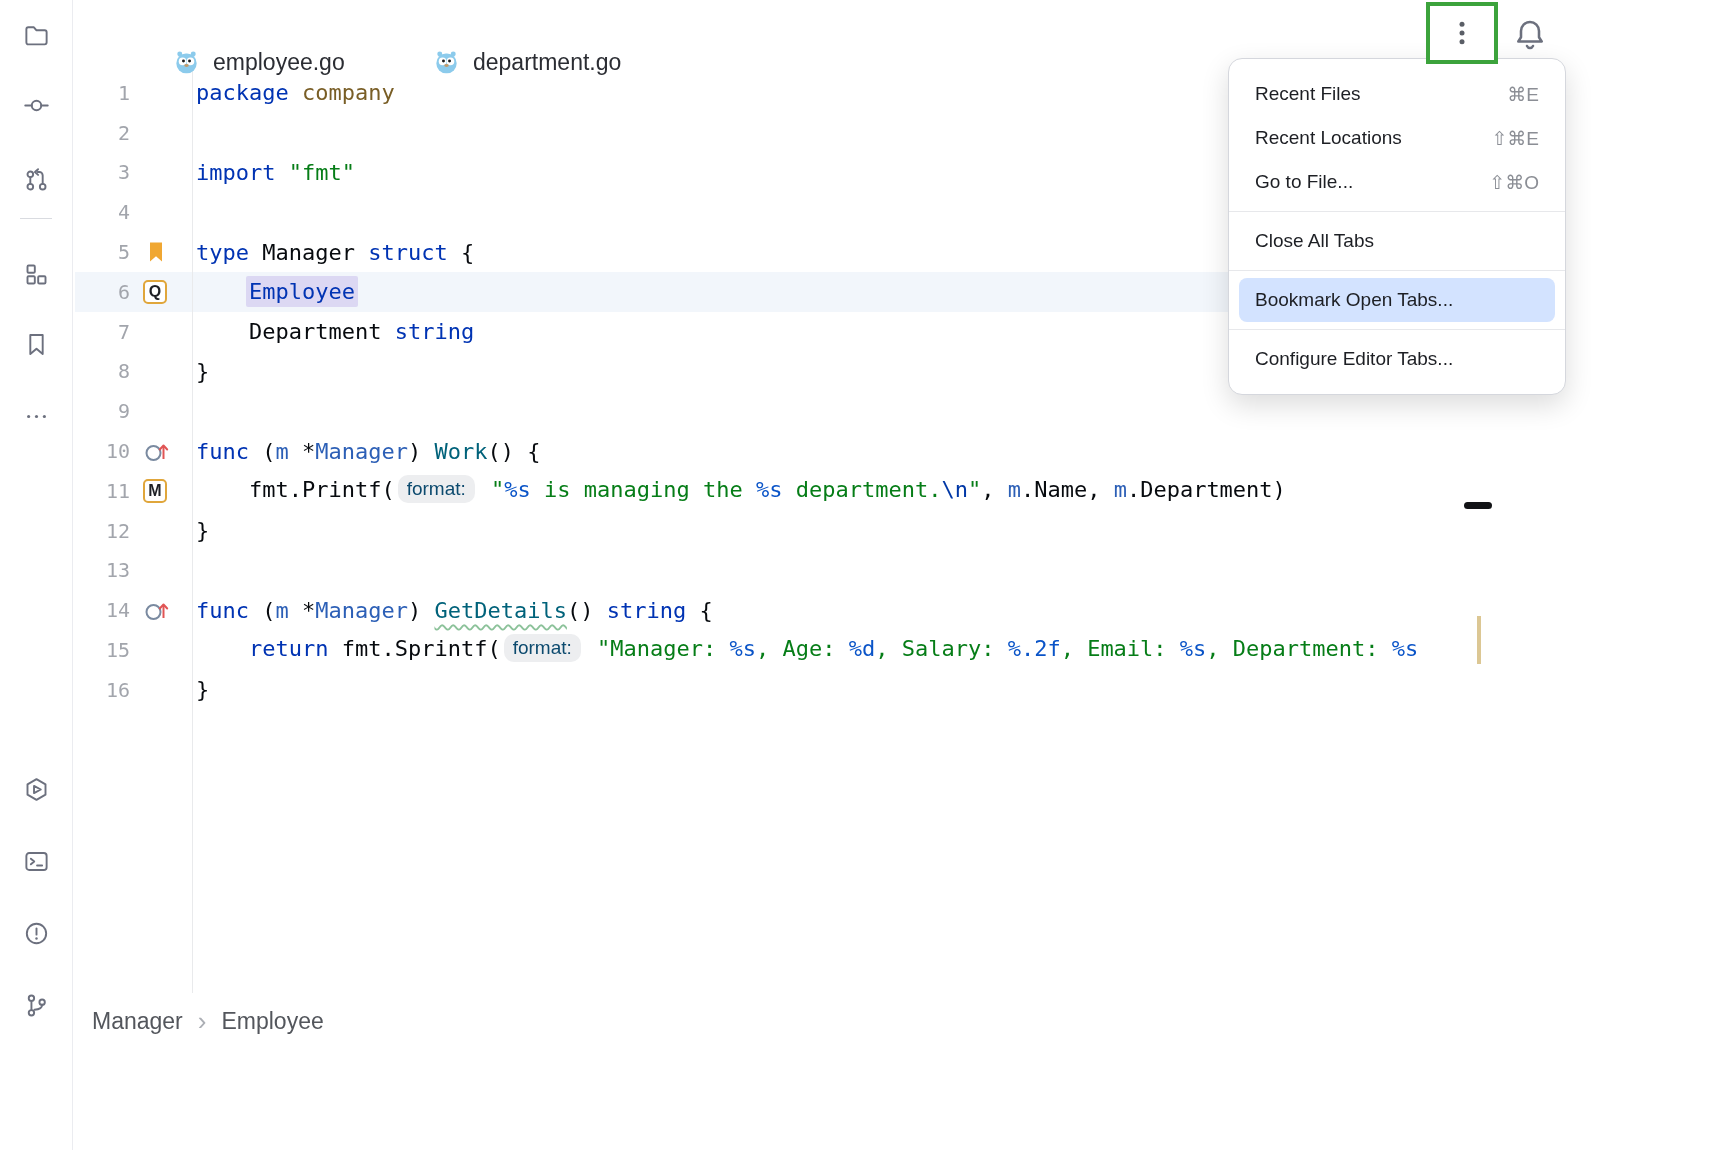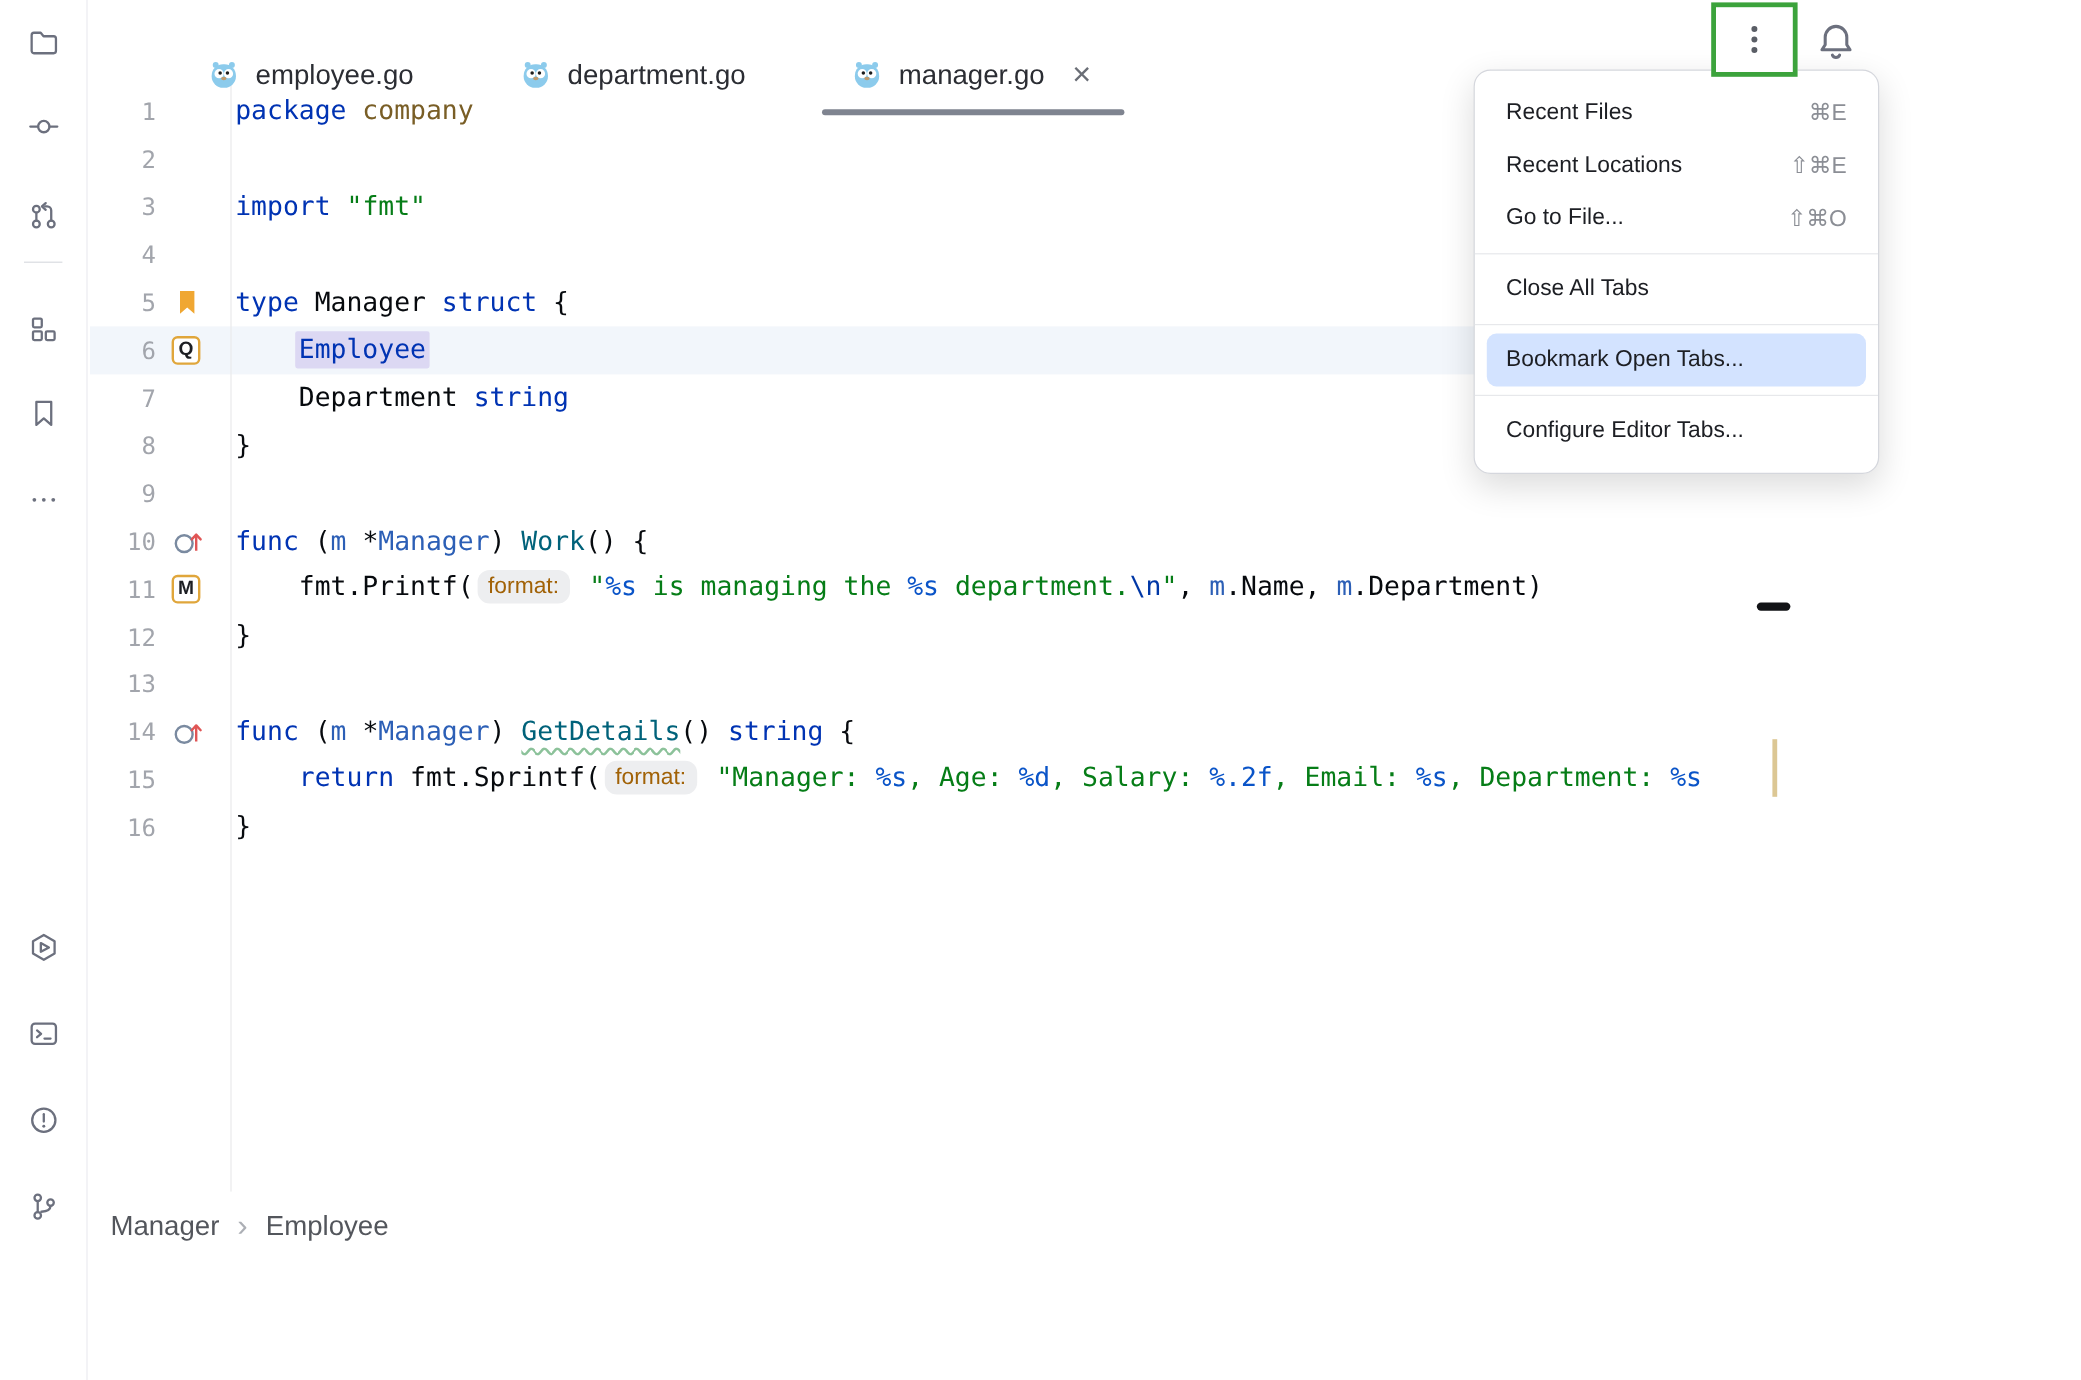--- a/index.html
+++ b/index.html
@@ -53,21 +53,21 @@
   .tk-pkg{color:var(--package-name);}
   .tk-str{color:var(--string);}
   .tk-spec{color:var(--format-spec);}
   .tk-esc{color:var(--escape);}
   .tk-decl{color:var(--func-decl);}
   .tk-ref{color:var(--type-ref);}
   .tk-pln{color:#070A0E;}
   .tk-hl{color:var(--keyword);background:var(--identifier-highlight-bg);
          padding:3px 3px;margin:0 -3px;border-radius:2px;}
   .typo{text-decoration:underline wavy #8CC29A 1.5px;text-underline-offset:6px;}
-  .tk-hint{font-family:"Liberation Sans",sans-serif;font-size:19px;color:#a16207;
+  .tk-hint{font-family:"Liberation Sans",sans-serif;font-size:19px;color:#0c4a6e;
            background:#EDEEF0;border-radius:10px;padding:3px 9px;margin:0 3px;
            display:inline-block;transform:translateY(-2px);text-align:center;}
 
   
   .mark-dark{position:absolute;left:1464px;top:502px;width:28px;height:7px;background:#121316;
              border-radius:3.5px;z-index:3;}
   .mark-tan{position:absolute;left:1477px;top:616px;width:4px;height:48px;background:#DCC794;z-index:3;}
 
   
   .menu{position:absolute;left:1228px;top:58px;width:338px;box-sizing:border-box;background:#fff;
@@ -183,36 +183,20 @@
           <rect x="3" y="4" width="18" height="17.5" rx="8.5" fill="#8CCBEC"></rect>
           <circle cx="8.5" cy="11" r="3.4" fill="#fff"></circle>
           <circle cx="15.5" cy="11" r="3.4" fill="#fff"></circle>
           <circle cx="9.3" cy="10.6" r="1.3" fill="#1c1c1c"></circle>
           <circle cx="14.7" cy="10.6" r="1.3" fill="#1c1c1c"></circle>
           <ellipse cx="12" cy="14.6" rx="2" ry="1.3" fill="#C19A6B"></ellipse>
         </svg>
       </span>
       <span class="tlabel">department.go</span>
     </div>
-    <div class="tab active" style="left: 612px; width: 252px;">
-      <span class="gopher">
-        <svg viewBox="0 0 24 24">
-          <circle cx="6" cy="4.5" r="2.2" fill="#8CCBEC"></circle>
-          <circle cx="18" cy="4.5" r="2.2" fill="#8CCBEC"></circle>
-          <rect x="3" y="4" width="18" height="17.5" rx="8.5" fill="#8CCBEC"></rect>
-          <circle cx="8.5" cy="11" r="3.4" fill="#fff"></circle>
-          <circle cx="15.5" cy="11" r="3.4" fill="#fff"></circle>
-          <circle cx="9.3" cy="10.6" r="1.3" fill="#1c1c1c"></circle>
-          <circle cx="14.7" cy="10.6" r="1.3" fill="#1c1c1c"></circle>
-          <ellipse cx="12" cy="14.6" rx="2" ry="1.3" fill="#C19A6B"></ellipse>
-        </svg>
-      </span>
-      <span class="tlabel">manager.go</span>
-      <span class="tclose">×</span>
-    </div>
   </div>
 
 <div class="kebab-box" title="">
   <svg viewBox="0 0 24 24">
       <circle cx="12" cy="5" r="2"></circle>
       <circle cx="12" cy="12" r="2"></circle>
       <circle cx="12" cy="19" r="2"></circle>
     </svg>
 </div>
 

